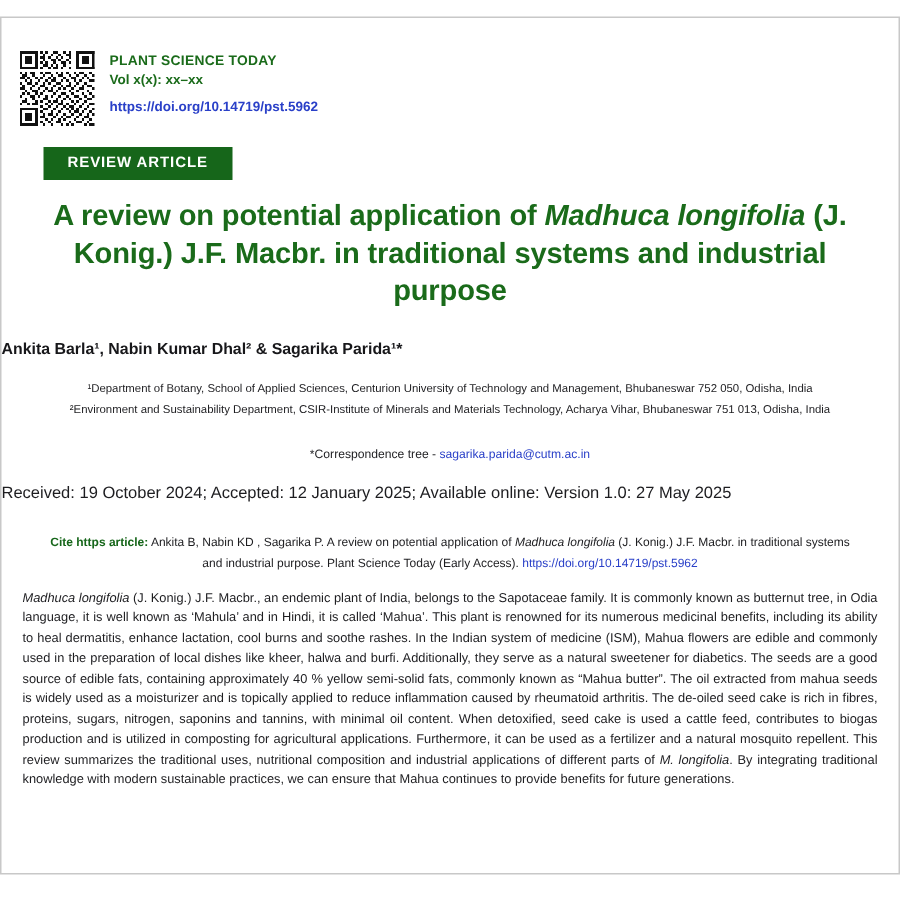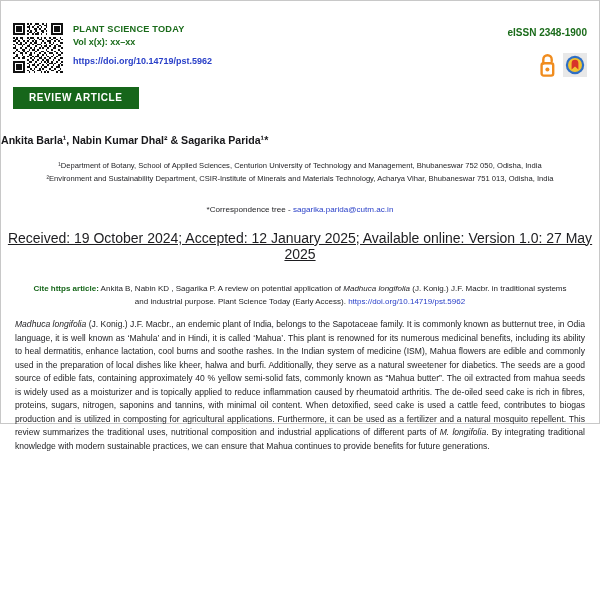--- a/index.html
+++ b/index.html
@@ -10,25 +10,26 @@
   body {
     width: 600px;
     height: 600px;
     overflow: hidden;
     font-family: "Liberation Sans", sans-serif;
     color: #1a1a1a;
   }
   .page {
     position: relative;
     width: 600px;
-    height: 424px;
+    height: 572px;
     box-sizing: border-box;
     border: 1px solid #c8c8c8;
     background: #ffffff;
     padding: 0;
+    margin-top: 11px;
   }
 
   
   .masthead {
     position: relative;
     height: 112px;
     padding: 0 12px;
   }
   .mast-left {
     position: absolute;
@@ -63,21 +64,21 @@
   }
   .doi-link {
     font-size: 9px;
     font-weight: bold;
     color: #2a40c8;
     white-space: nowrap;
     text-decoration: none;
   }
   .badge {
     position: absolute;
-    left: 12px;
+    left: 28px;
     top: 86px;
     background: #16661a;
     color: #ffffff;
     font-size: 10px;
     font-weight: bold;
     letter-spacing: 0.6px;
     padding: 5px 16px 6px 16px;
     display: inline-block;
   }
   .mast-right {
@@ -141,24 +142,22 @@
     color: #1d1d20;
   }
   .corr .mail {
     color: #2a40c8;
     text-decoration: none;
   }
 
   
   .dates {
     margin-top: 16px;
-    text-align: center;
-    font-size: 14px;
+    font-size: 11px;
     color: #1d1d20;
-    text-decoration: underline;
   }
 
   
   .cite {
     margin: 20px 26px 0 26px;
     text-align: center;
     font-size: 8px;
     line-height: 1.72;
     color: #1d1d20;
   }
@@ -426,38 +425,23 @@
 
       <div class="mast-text">
         <div class="journal-name">PLANT SCIENCE TODAY</div>
         <div class="vol-line">Vol x(x): xx–xx</div>
         <a class="doi-link" href="#">https://doi.org/10.14719/pst.5962</a>
       </div>
     </div>
 
     <div class="badge">REVIEW  ARTICLE</div>
 
-    <div class="mast-right">
-      <div class="eissn">eISSN 2348-1900</div>
-      <div class="mast-icons">
-        <svg class="oa-icon" viewBox="0 0 17 26">
-          <path d="M4.3 11.5 V7.4 a4.2 4.2 0 0 1 8.4 0 V9.2" fill="none" stroke="#f08c1e" stroke-width="2.4" stroke-linecap="round"></path>
-          <rect x="2.6" y="11.2" width="11.6" height="12.4" rx="2.1" fill="none" stroke="#f08c1e" stroke-width="2.4"></rect>
-          <circle cx="8.4" cy="17.4" r="2.0" fill="#f08c1e"></circle>
-        </svg>
-        <svg class="logo-icon" viewBox="0 0 24 24">
-          <rect x="0" y="0" width="24" height="24" fill="#e8e8e8"></rect>
-          <circle cx="12" cy="12" r="9.2" fill="#2f6fc4"></circle>
-          <circle cx="12" cy="12" r="7.0" fill="#f2c230"></circle>
-          <path d="M8.6 16.6 V10.2 a3.4 3.4 0 0 1 6.8 0 V16.6 L12 13.6 Z" fill="#d8332a"></path>
-        </svg>
-      </div>
-    </div>
   </div>
 
+  <h1 class="title"><span>A review on potential application of </span><span class="it">Madhuca longifolia</span><span> (J. Konig.) J.F. Macbr. in traditional systems and industrial purpose</span></h1>
 
   <div class="authors">Ankita Barla¹, Nabin Kumar Dhal² &amp; Sagarika Parida¹*</div>
 
   <div class="affils">
     <div class="affil-line">¹Department of Botany, School of Applied Sciences, Centurion University of Technology and Management, Bhubaneswar 752 050, Odisha, India</div>
     <div class="affil-line">²Environment and Sustainability Department, CSIR-Institute of Minerals and Materials Technology, Acharya Vihar, Bhubaneswar 751 013, Odisha, India</div>
   </div>
 
   <div class="corr"><span>*Correspondence tree - </span><a class="mail" href="#">sagarika.parida@cutm.ac.in</a></div>
 

